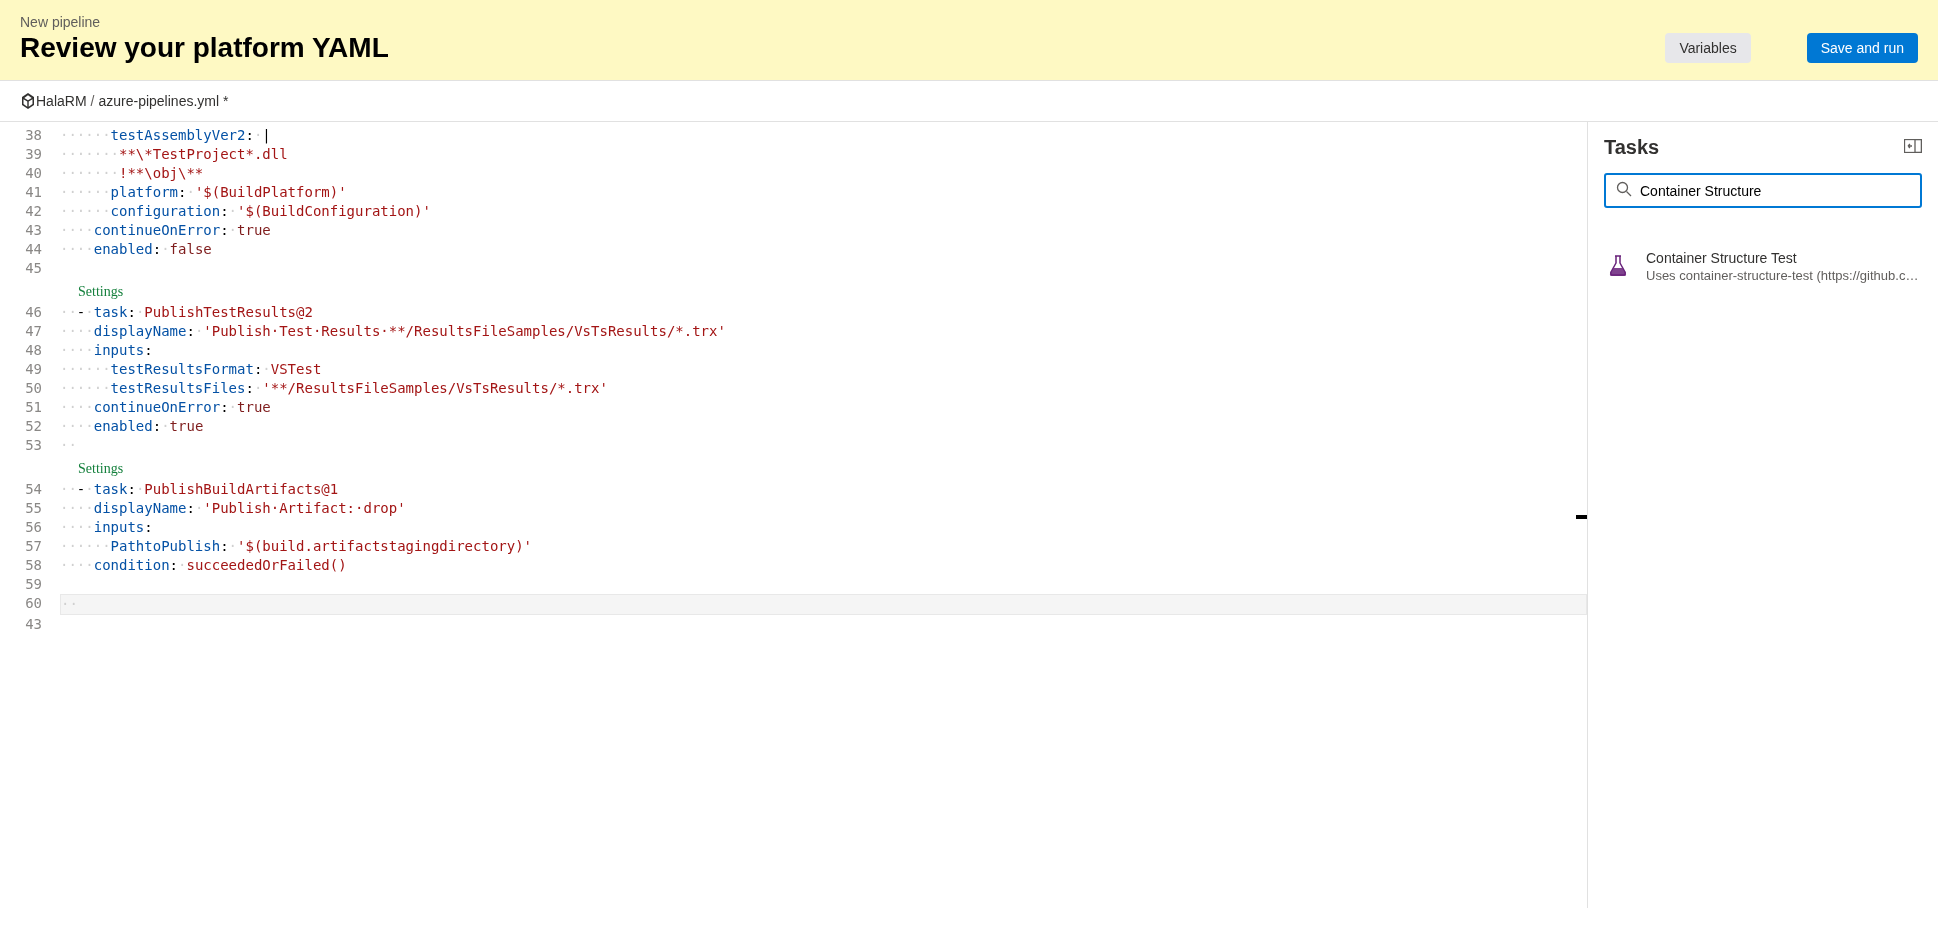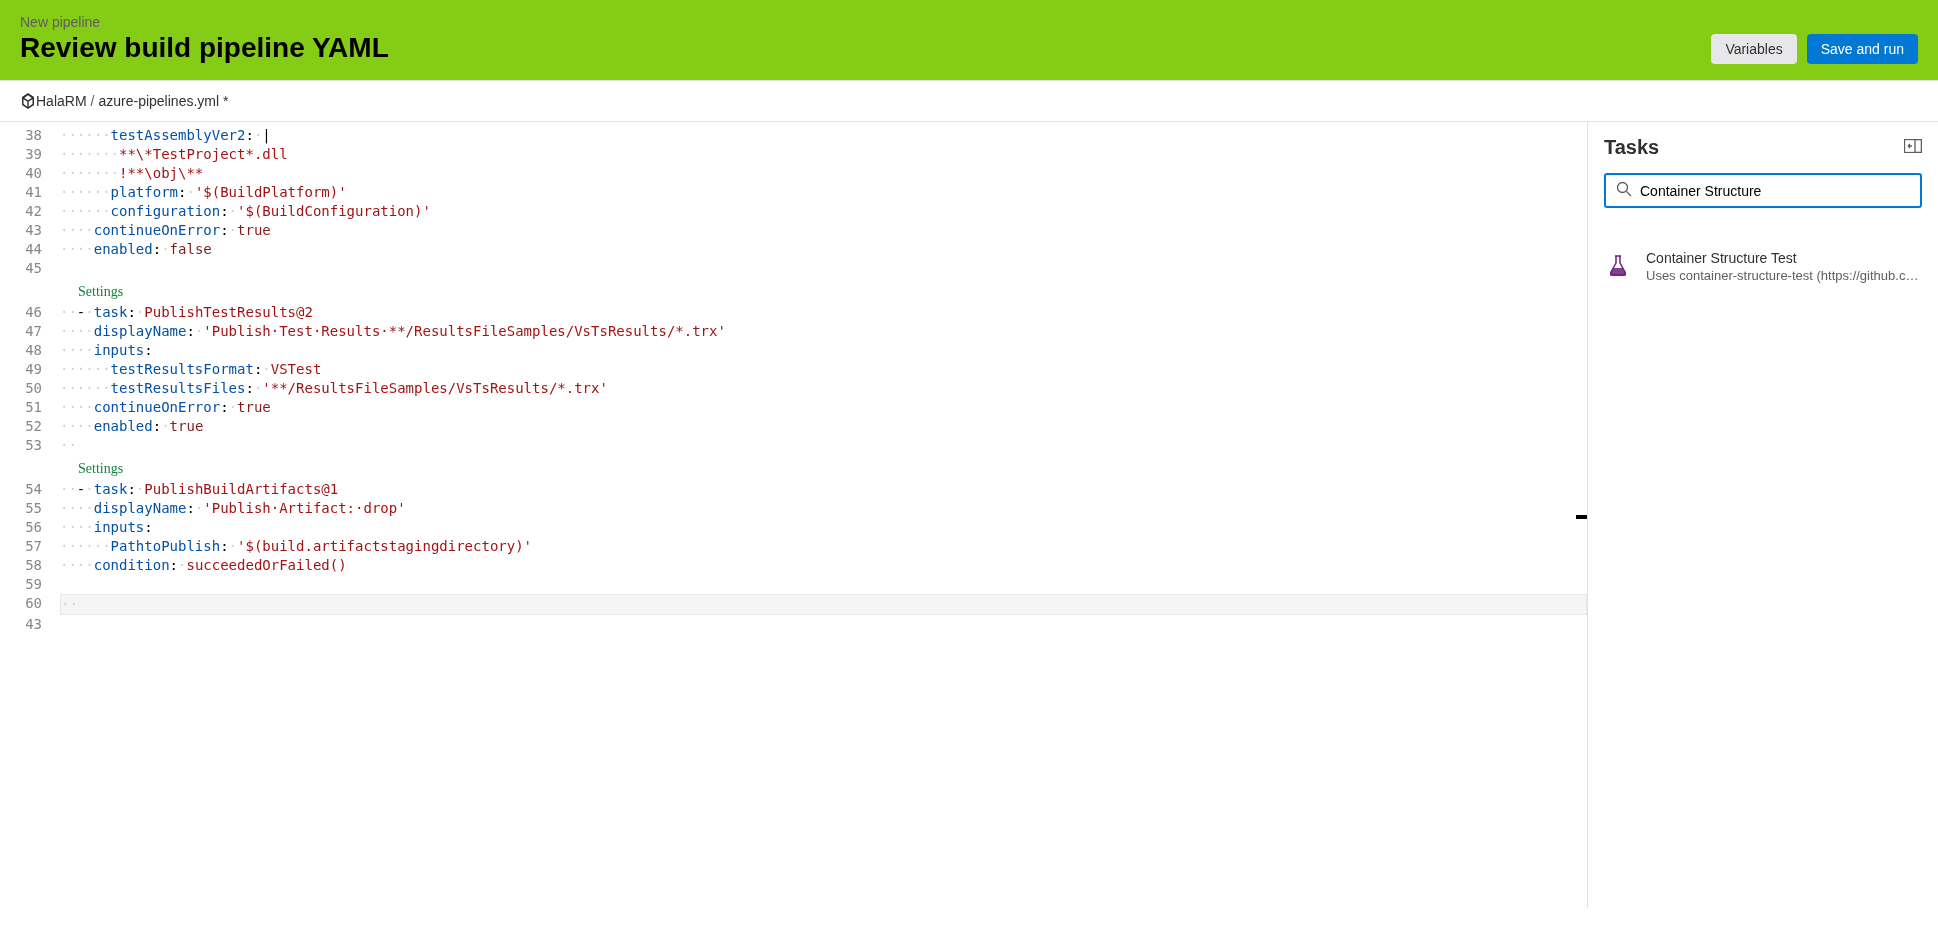--- a/index.html
+++ b/index.html
@@ -6,23 +6,23 @@
   body {
     font-family: "Segoe UI", -apple-system, BlinkMacSystemFont, sans-serif;
     background: #fff;
     color: #323130;
     font-size: 14px;
   }
   .header {
     padding: 14px 20px 16px 20px;
     display: flex;
     justify-content: space-between;
-    align-items: flex-end;
+    align-items: center;
     border-bottom: 1px solid #e1e1e1;
-    background: #84cc16;
+    background: #fef9c3;
   }
   .header-left {}
   .breadcrumb-small {
     color: #605e5c;
     font-size: 14px;
     margin-bottom: 2px;
   }
   .page-title {
     font-size: 28px;
     font-weight: 700;
@@ -41,20 +41,21 @@
     cursor: pointer;
     border-radius: 4px;
   }
   .btn-secondary {
     background: #e7e7ea;
     color: #323130;
   }
   .btn-primary {
     background: #0078d4;
     color: #fff;
+    margin-left: 46px;
   }
   .subheader {
     padding: 12px 20px;
     display: flex;
     align-items: center;
     gap: 0;
     font-size: 14px;
     border-bottom: 1px solid #e1e1e1;
   }
   .repo-icon {
@@ -195,21 +196,21 @@
     height: 4px;
     background: #000;
   }
 </style>
 </head>
 <body>
 
 <div class="header">
   <div class="header-left">
     <div class="breadcrumb-small">New pipeline</div>
-    <h1 class="page-title">Review build pipeline YAML</h1>
+    <h1 class="page-title">Review your platform YAML</h1>
   </div>
   <div class="header-right">
     <button class="btn btn-secondary">Variables</button>
     <button class="btn btn-primary">Save and run</button>
   </div>
 </div>
 
 <div class="subheader">
   <span class="repo-icon">
     <svg viewBox="0 0 16 16" width="16" height="16">

